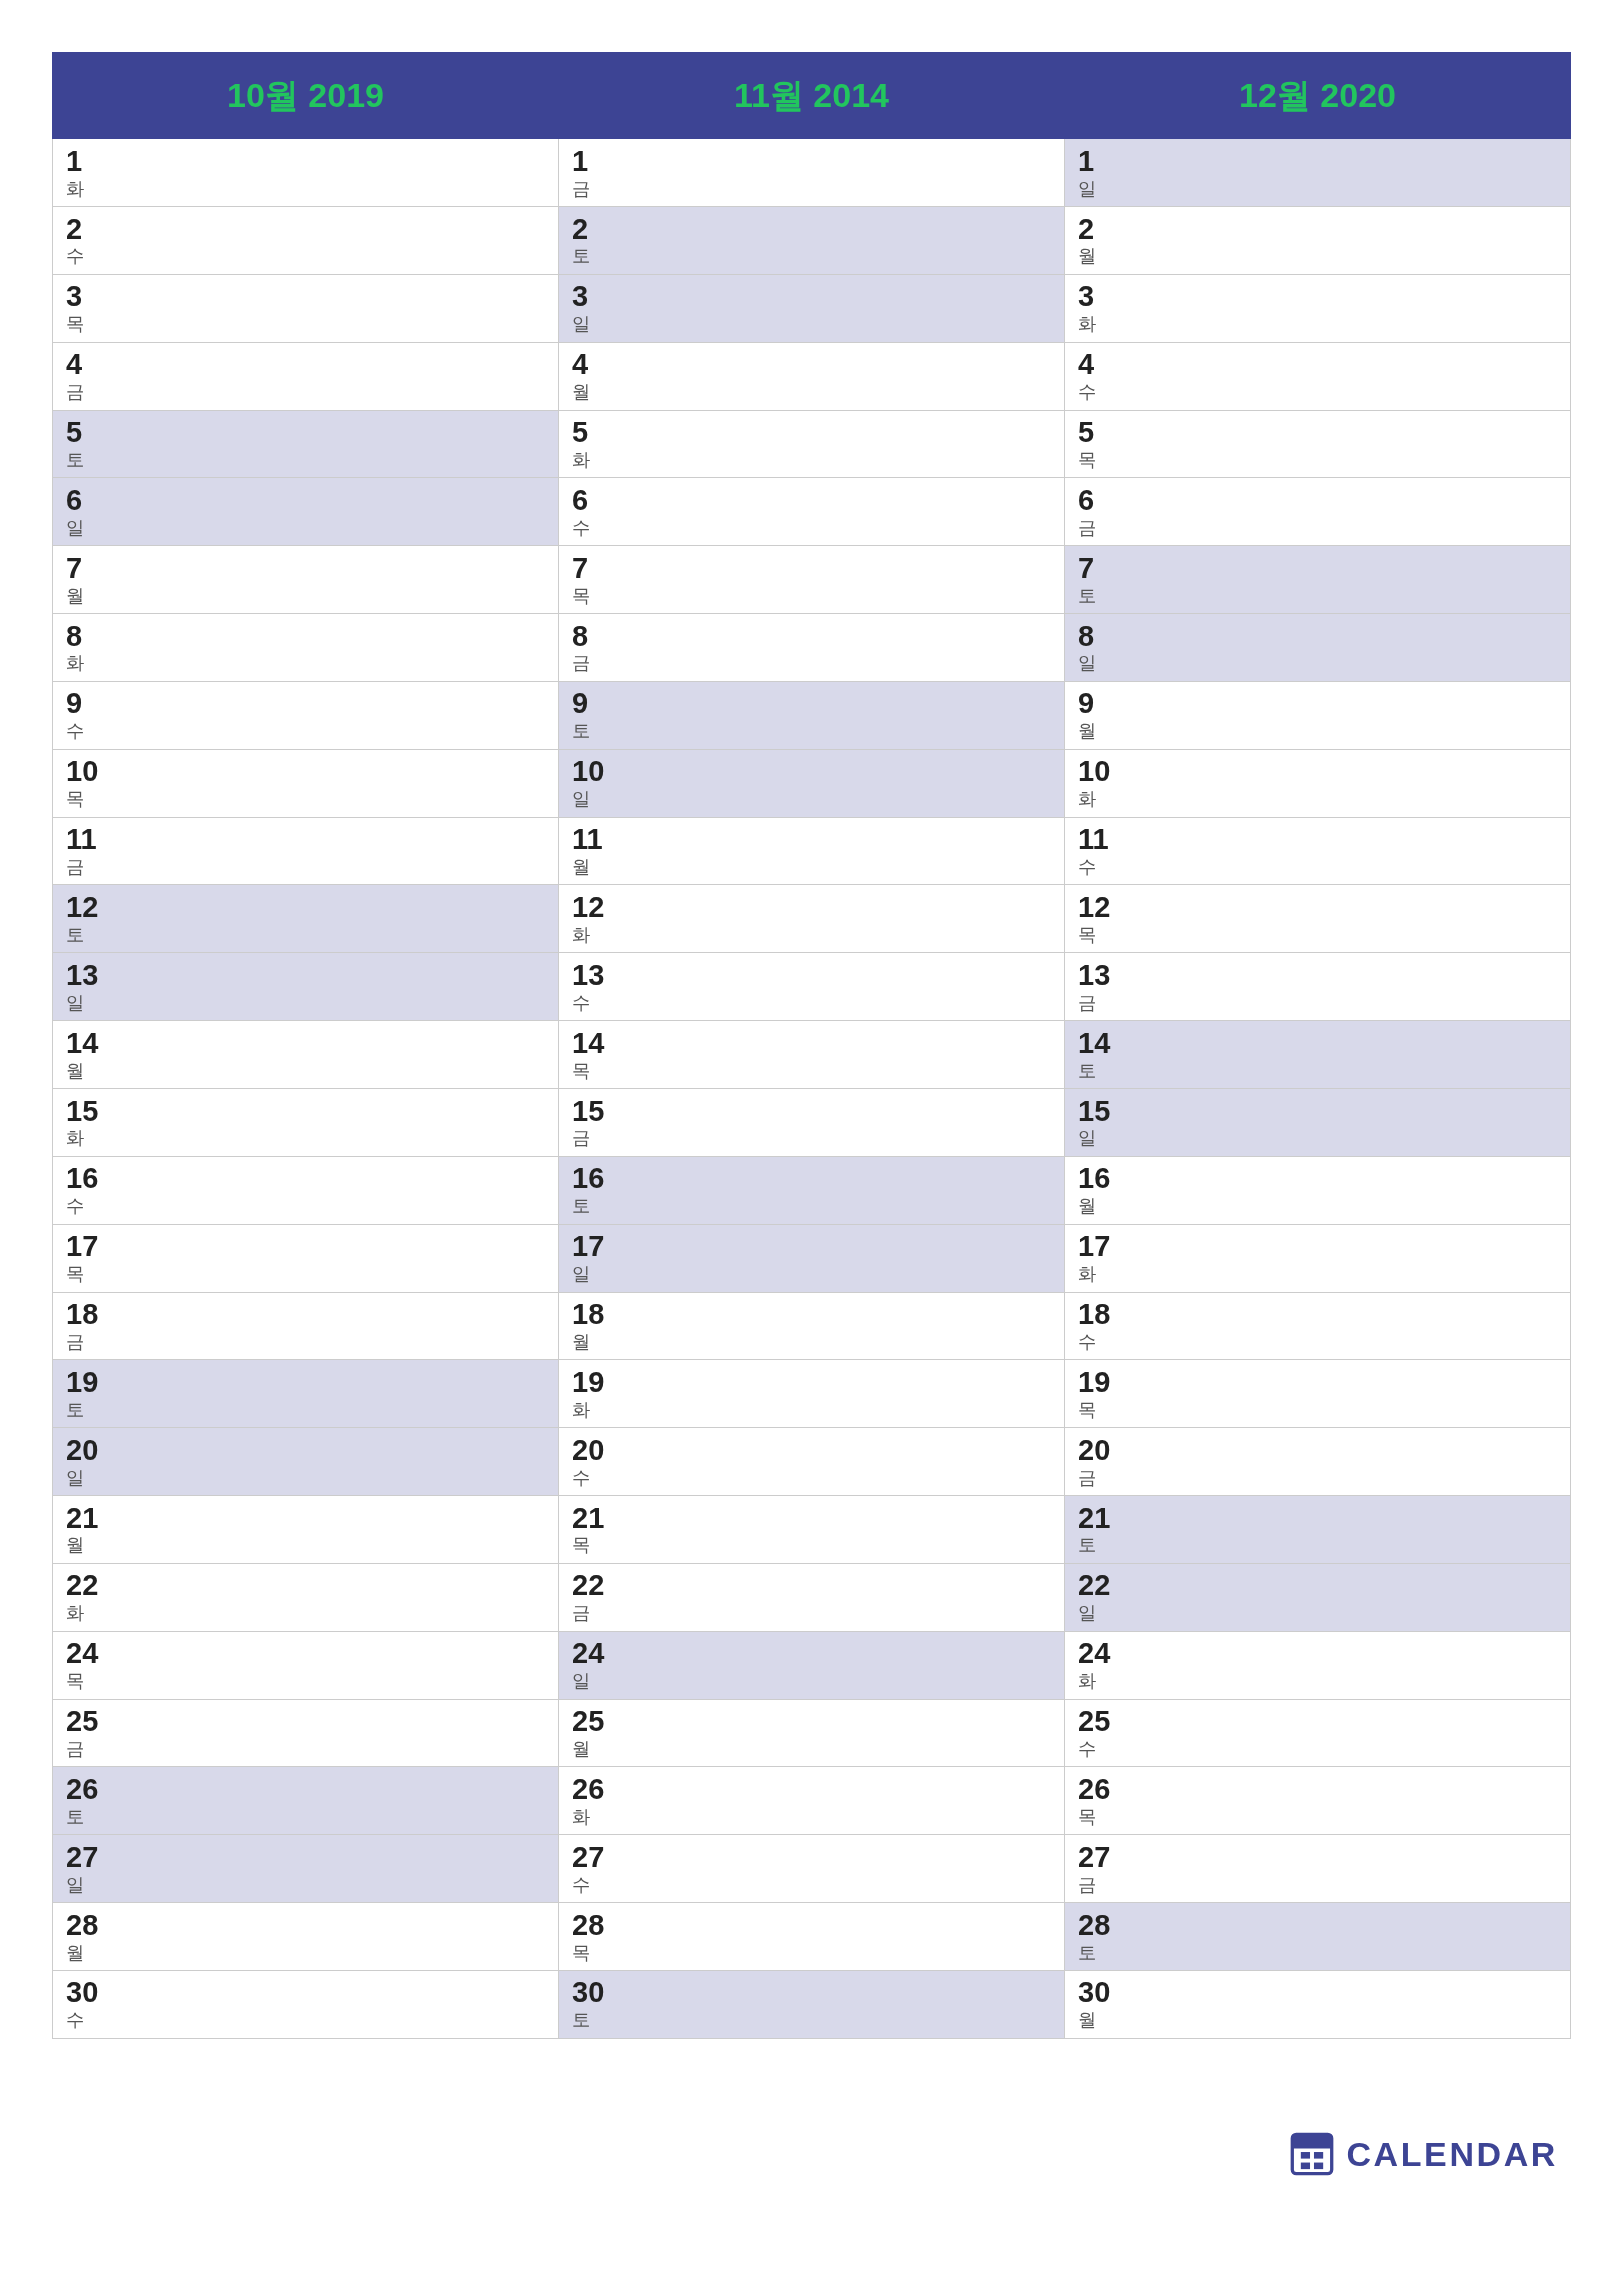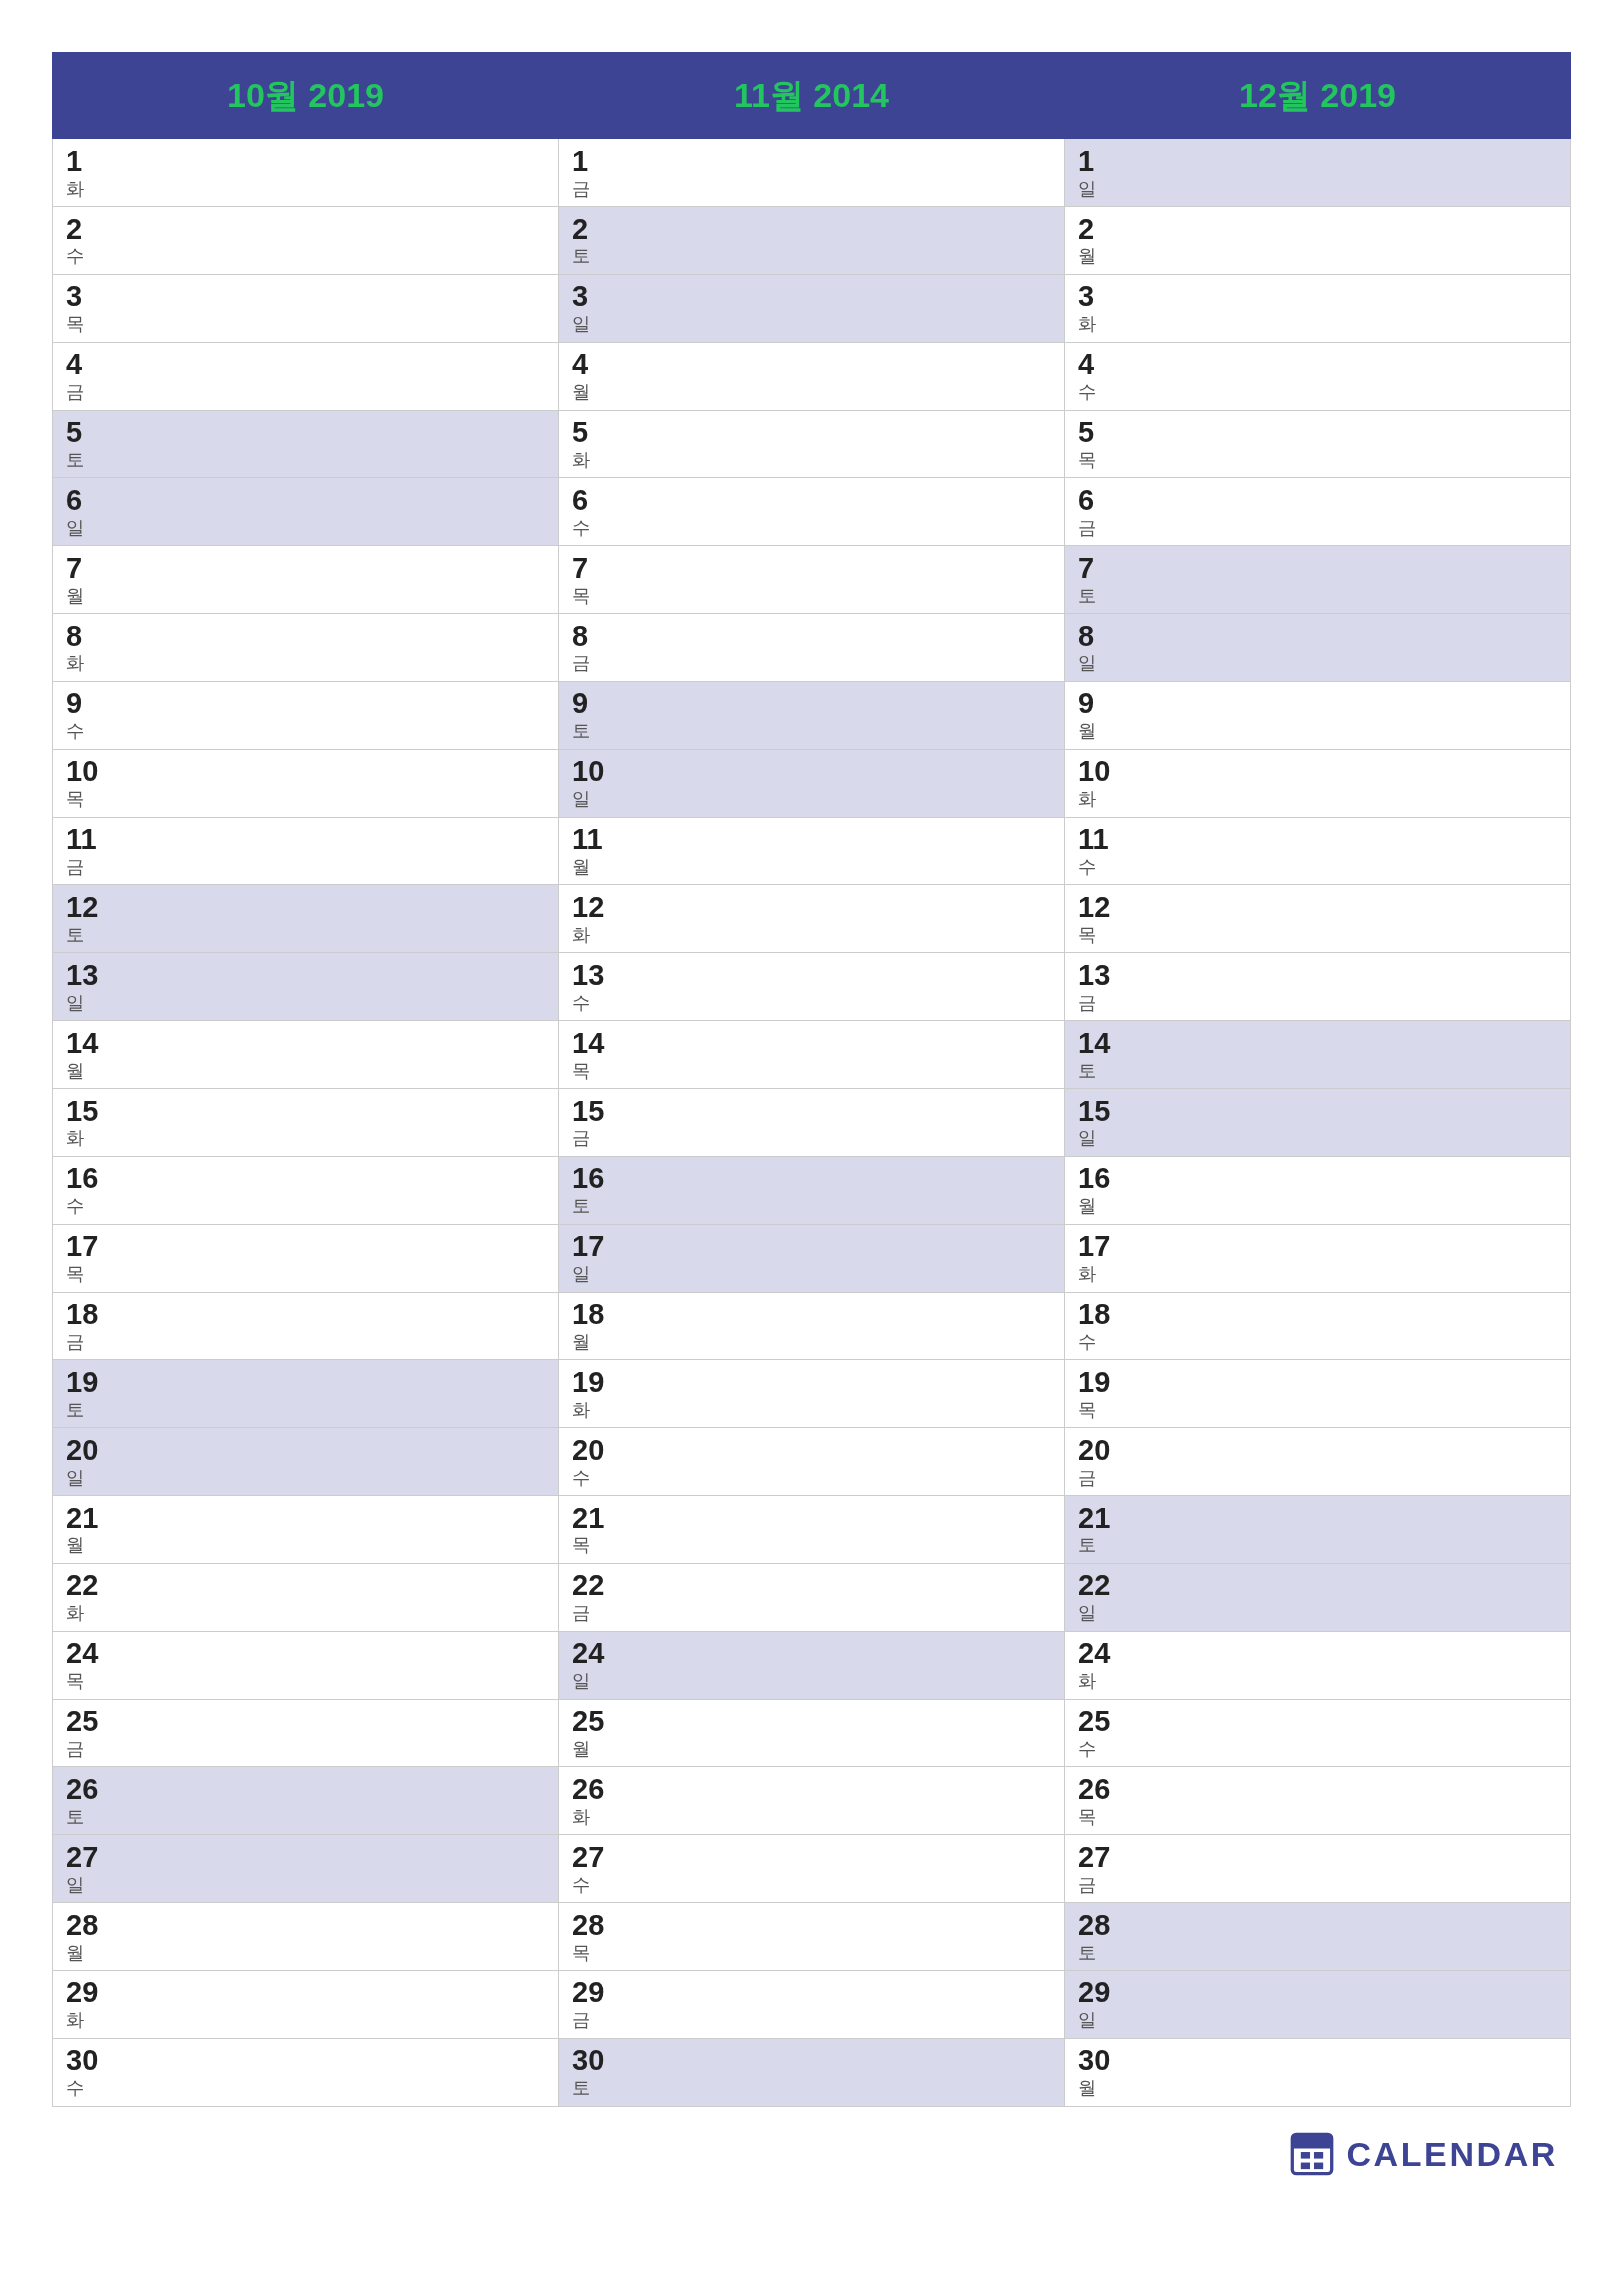--- a/index.html
+++ b/index.html
@@ -96,21 +96,21 @@
   </style>
 </head>
 <body>
 
 <div class="page">
   <table class="calendar-grid">
     <thead>
       <tr>
         <th>10월 2019</th>
         <th>11월 2014</th>
-        <th>12월 2019</th>
+        <th>12월 2020</th>
       </tr>
     </thead>
     <tbody id="calendar-body">
     <tr>
           <td><span class="day-number">1</span><br><span class="day-name">화</span></td>
           <td><span class="day-number">1</span><br><span class="day-name">금</span></td>
           <td class="highlighted"><span class="day-number">1</span><br><span class="day-name">일</span></td>
         </tr>
         <tr>
           <td><span class="day-number">2</span><br><span class="day-name">수</span></td>
@@ -234,25 +234,20 @@
         </tr>
         <tr>
           <td class="highlighted"><span class="day-number">27</span><br><span class="day-name">일</span></td>
           <td><span class="day-number">27</span><br><span class="day-name">수</span></td>
           <td><span class="day-number">27</span><br><span class="day-name">금</span></td>
         </tr>
         <tr>
           <td><span class="day-number">28</span><br><span class="day-name">월</span></td>
           <td><span class="day-number">28</span><br><span class="day-name">목</span></td>
           <td class="highlighted"><span class="day-number">28</span><br><span class="day-name">토</span></td>
-        </tr>
-        <tr>
-          <td><span class="day-number">29</span><br><span class="day-name">화</span></td>
-          <td><span class="day-number">29</span><br><span class="day-name">금</span></td>
-          <td class="highlighted"><span class="day-number">29</span><br><span class="day-name">일</span></td>
         </tr>
         <tr>
           <td><span class="day-number">30</span><br><span class="day-name">수</span></td>
           <td class="highlighted"><span class="day-number">30</span><br><span class="day-name">토</span></td>
           <td><span class="day-number">30</span><br><span class="day-name">월</span></td>
         </tr>
       </tbody>
   </table>
 
   <div class="logo-container">

